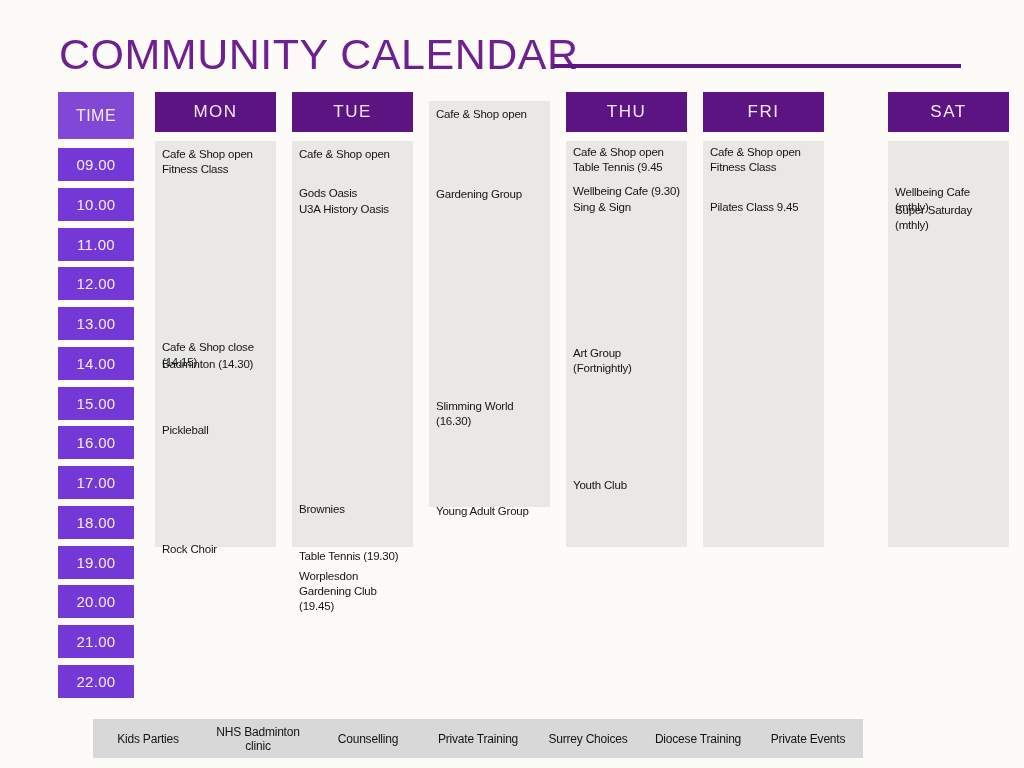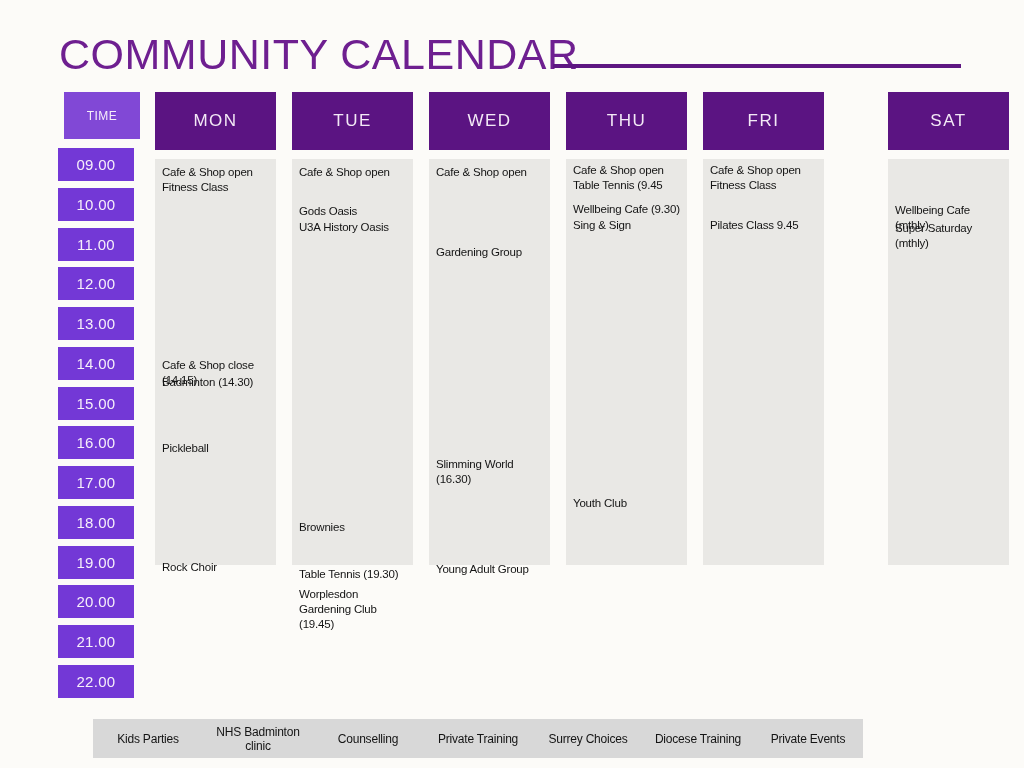--- a/index.html
+++ b/index.html
@@ -11,37 +11,37 @@
   .title {
     position:absolute; left:59px; top:30px; margin:0;
     font-size:43px; font-weight:500; letter-spacing:0.5px;
     color:#6E1F90;
   }
   .title-underline {
     position:absolute; left:553px; top:64px;
     width:408px; height:4px; background:#5E1782;
   }
   .time-header {
-    position:absolute; left:64px; top:92px; width:76px; height:47px;
+    position:absolute; left:58px; top:92px; width:76px; height:47px;
     background:#8148D6; color:#F6EFFA;
     display:flex; align-items:center; justify-content:center;
-    font-size:12px; letter-spacing:0.5px;
+    font-size:16px; letter-spacing:0.5px;
   }
   .time-col {
     position:absolute; left:58px; top:148px; width:76px; height:550px;
     display:flex; flex-direction:column; justify-content:space-between;
   }
   .time-slot {
     height:33px; background:#7338D6; color:#F6EFFA;
     display:flex; align-items:center; justify-content:center;
     font-size:15px; letter-spacing:0.3px;
   }
   .day-col { position:absolute; top:92px; width:121px; }
   .day-header {
-    height:58px; background:#5B1482; color:#F3E9F6;
+    height:40px; background:#5B1482; color:#F3E9F6;
     display:flex; align-items:center; justify-content:center;
     font-size:17px; letter-spacing:1.5px;
   }
   .day-body {
     position:relative; margin-top:9px; height:406px;
     background:#E9E8E5;
   }
   .event {
     position:absolute; left:7px; width:108px;
     font-size:11.5px; line-height:1.3; letter-spacing:-0.2px;
@@ -100,35 +100,35 @@
         <div class="day-body">
           <div class="event" style="top: 6px;">Cafe &amp; Shop open</div>
           <div class="event" style="top: 45px;">Gods Oasis</div>
           <div class="event" style="top: 61px;">U3A History Oasis</div>
           <div class="event" style="top: 361px;">Brownies</div>
           <div class="event" style="top: 408px;">Table Tennis (19.30)</div>
           <div class="event" style="top: 428px;">Worplesdon Gardening Club (19.45)</div>
         </div>
       </div>
       <div class="day-col" style="left: 429px;">
-        <div class="day-header">WED</div>
         <div class="day-body">
           <div class="event" style="top: 6px;">Cafe &amp; Shop open</div>
           <div class="event" style="top: 86px;">Gardening Group</div>
           <div class="event" style="top: 298px;">Slimming World (16.30)</div>
           <div class="event" style="top: 403px;">Young Adult Group</div>
         </div>
       </div>
       <div class="day-col" style="left: 566px;">
         <div class="day-header">THU</div>
         <div class="day-body">
           <div class="event" style="top: 4px;">Cafe &amp; Shop open</div>
           <div class="event" style="top: 19px;">Table Tennis (9.45</div>
           <div class="event" style="top: 43px;">Wellbeing Cafe (9.30)</div>
           <div class="event" style="top: 59px;">Sing &amp; Sign</div>
+          <div class="event" style="top: 205px;">Art Group (Fortnightly)</div>
           <div class="event" style="top: 337px;">Youth Club</div>
         </div>
       </div>
       <div class="day-col" style="left: 703px;">
         <div class="day-header">FRI</div>
         <div class="day-body">
           <div class="event" style="top: 4px;">Cafe &amp; Shop open</div>
           <div class="event" style="top: 19px;">Fitness Class</div>
           <div class="event" style="top: 59px;">Pilates Class 9.45</div>
         </div>

